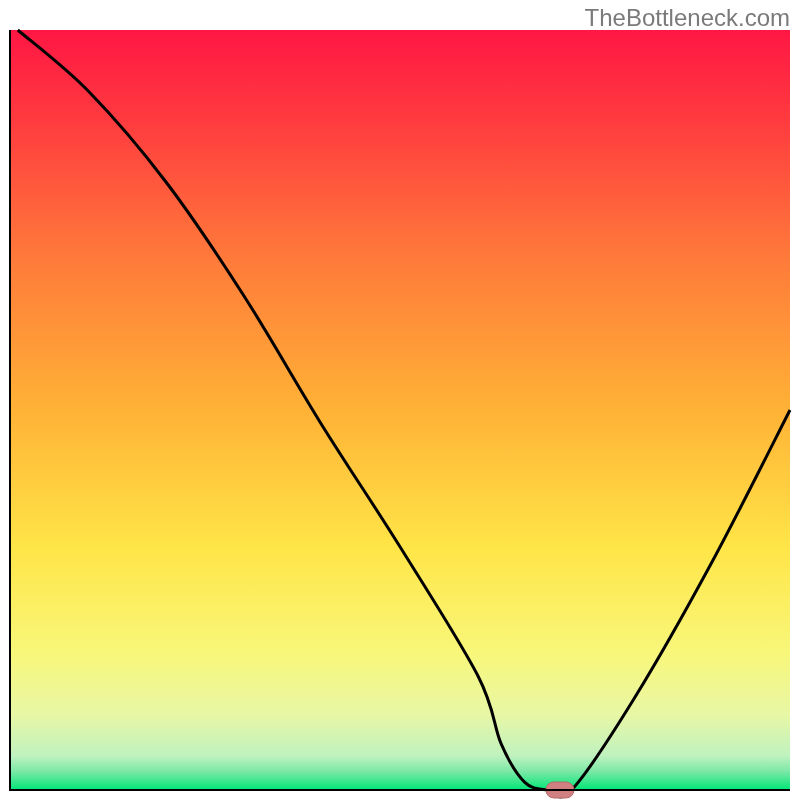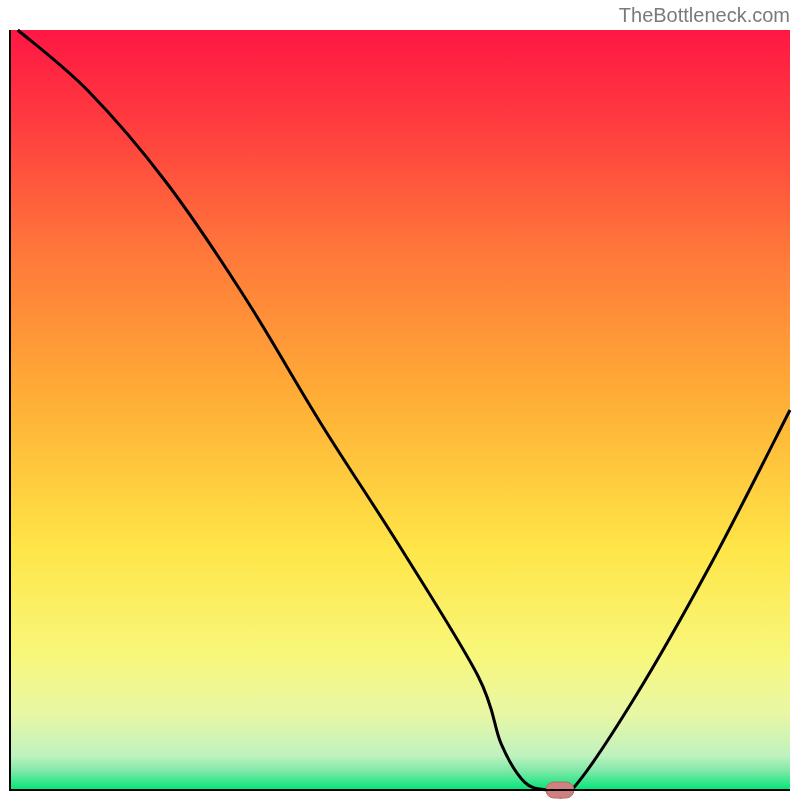--- a/index.html
+++ b/index.html
@@ -1,18 +1,18 @@
 <!DOCTYPE html>
 <html><head>
 <meta charset="utf-8">
 <style>
   * { margin: 0; padding: 0; box-sizing: border-box; }
   body { width: 800px; height: 800px; background: #fff; position: relative; font-family: Arial, sans-serif; }
   .canvas { width: 800px; height: 800px; position: relative; }
-  .attribution { position: absolute; top: 4px; right: 10px; color: #7a7a7a; font-size: 20px; font-weight: 500; }
+  .attribution { position: absolute; top: 4px; right: 10px; color: #7a7a7a; font-size: 24px; font-weight: 500; }
   svg { display: block; }
 </style>
 </head>
 <body>
 
 <div class="canvas">
   <svg id="svg" width="800" height="800" viewBox="0 0 800 800">
     <defs>
       <linearGradient id="bg-grad" x1="0" y1="0" x2="0" y2="1">
           <stop offset="0%" stop-color="#ff1744"></stop>

